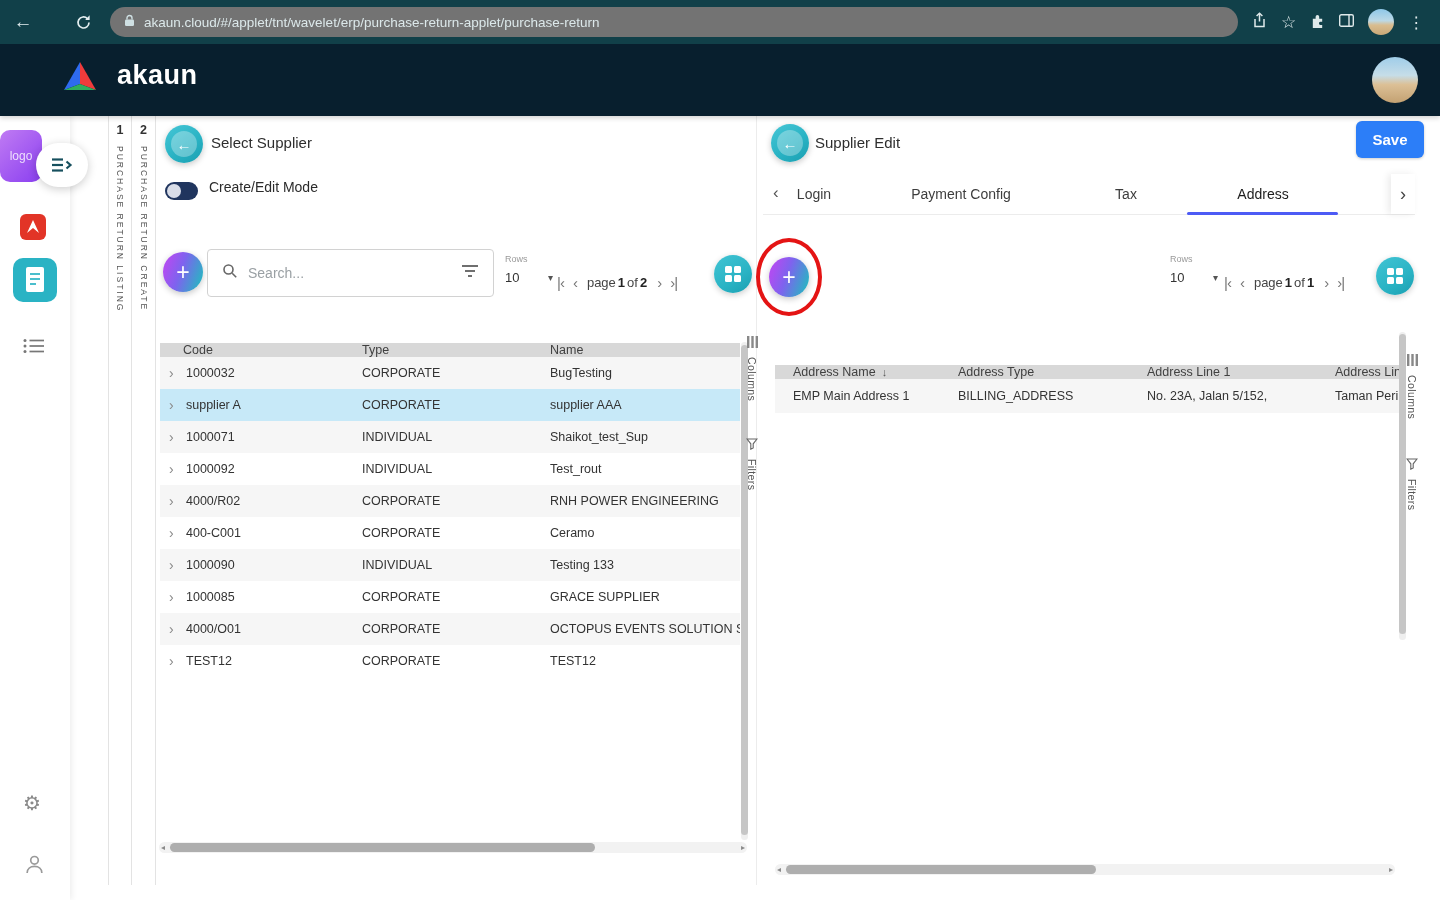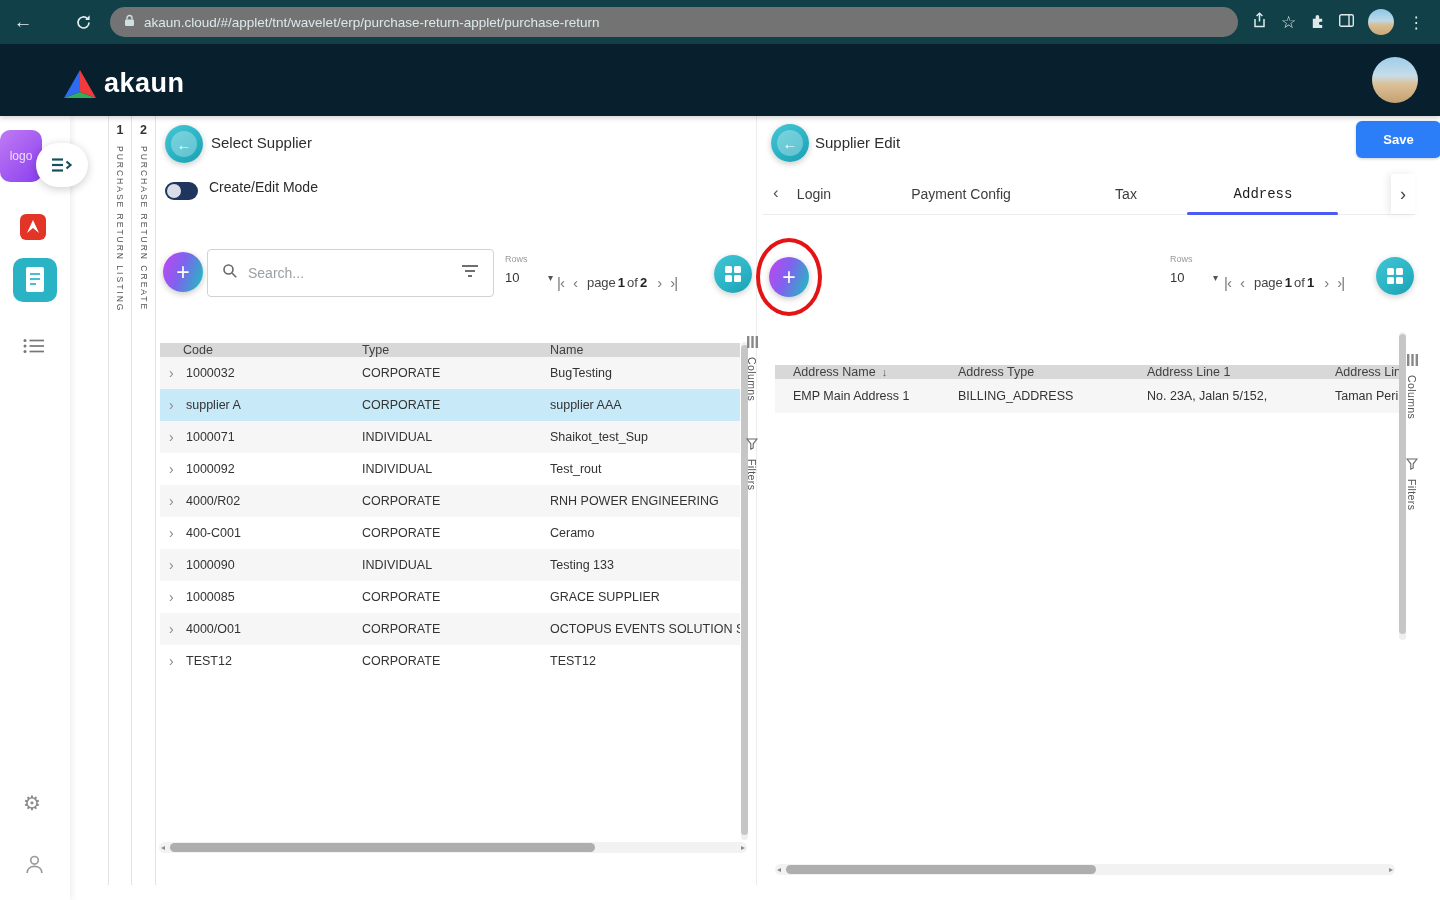--- a/index.html
+++ b/index.html
@@ -14,21 +14,21 @@
   .url-pill { margin-left:10px; width:1128px; height:30px; background:#737373; border-radius:15px;
     display:flex; align-items:center; padding:0 14px; gap:9px; }
   .url-text { color:#dce8ea; font-size:13.5px; white-space:nowrap; overflow:hidden; }
   .chrome-right { display:flex; align-items:center; margin-left:14px; gap:14px; }
   .chrome-avatar { width:26px; height:26px; border-radius:50%;
     background:linear-gradient(180deg,#8ec7e8 0%,#bcd9e6 45%,#d9bd90 62%,#c9a877 100%); }
 
   
   .app-header { position:absolute; top:44px; left:0; width:1440px; height:72px;
     background:var(--app-header,#081f2e); z-index:40; box-shadow:0 2px 5px rgba(0,0,0,.18); }
-  .logo { position:absolute; left:62px; top:24px; display:flex; align-items:center; gap:6px; cursor:pointer; }
+  .logo { position:absolute; left:62px; top:16px; display:flex; align-items:center; gap:19px; cursor:pointer; }
   .logo-text { color:#fff; font-size:27px; font-weight:700; letter-spacing:.5px; }
   .header-avatar { position:absolute; right:22px; top:13px; width:46px; height:46px; border-radius:50%;
     background:linear-gradient(180deg,#9fcde9 0%,#c6dde8 40%,#dcc096 60%,#c3a172 100%); cursor:pointer; }
 
   
   .page { position:absolute; top:116px; left:0; width:1440px; height:784px; background:#fff; }
 
   
   .sidebar { position:absolute; left:0; top:0; width:70px; height:784px; background:#fff;
     box-shadow:2px 0 6px rgba(0,0,0,.07); z-index:10; }
@@ -114,29 +114,29 @@
   .hthumb { position:absolute; top:1px; height:9px; background:#aeaeae; border-radius:5px; cursor:pointer; }
   .hs-arrow { position:absolute; top:0; font-size:8px; color:#8a8a8a; line-height:11px; }
   .side-item { position:absolute; width:14px; text-align:center; cursor:pointer; }
   .rot { display:inline-block; writing-mode:vertical-rl; font-size:10.5px; color:#555; margin-top:5px; letter-spacing:.4px; }
 
   
   .tabs-row { position:absolute; left:0; top:58px; width:652px; height:41px; border-bottom:1px solid #ececec; }
   .tab-chev-left { position:absolute; left:10px; top:9px; font-size:17px; color:#555; cursor:pointer; }
   .rtab { position:absolute; top:0; height:100%; display:flex; align-items:center; justify-content:center;
     font-size:14px; color:#3d3d3d; cursor:pointer; }
-  .rtab.active { color:#1d1d1d;font-family:Liberation Mono, monospace; }
+  .rtab.active { color:#1d1d1d; }
   .tab-underline { position:absolute; left:424px; bottom:-1px; width:151px; height:3px;
     background:var(--tab-underline,#4d5bf5); border-radius:2px; }
   .tab-scroll-right { position:absolute; right:0; top:0; width:24px; height:100%; background:#fff;
     box-shadow:-3px 0 7px rgba(0,0,0,.08); display:flex; align-items:center; justify-content:center;
     color:#444; font-size:18px; cursor:pointer; }
 
-  .save-btn { position:absolute; left:593px; top:5px; width:85px; height:37px; border-radius:6px;
-    background:var(--save-blue,#2c7ef8); color:#fff; font-size:13px; font-weight:700;
+  .save-btn { position:absolute; left:593px; top:5px; width:68px; height:37px; border-radius:6px;
+    background:var(--save-blue,#2c7ef8); color:#fff; font-size:15px; font-weight:700;
     display:flex; align-items:center; justify-content:center; cursor:pointer; box-shadow:0 1px 3px rgba(0,0,0,.2); }
 
   .red-annotation { position:absolute; left:-7px; top:122px; width:66px; height:78px; border-radius:50%;
     border:4px solid var(--annotation-red,#e41414); z-index:20; pointer-events:none; }
 </style>
 </head>
 <body>
 
 <div class="browser-bar">
   <span class="nav-ico" style="margin-left:6px">←</span>

